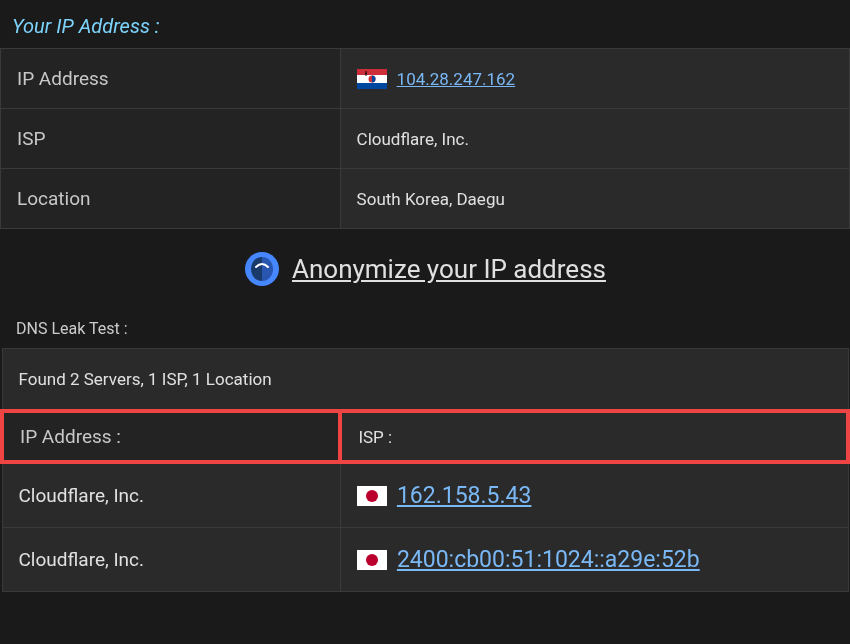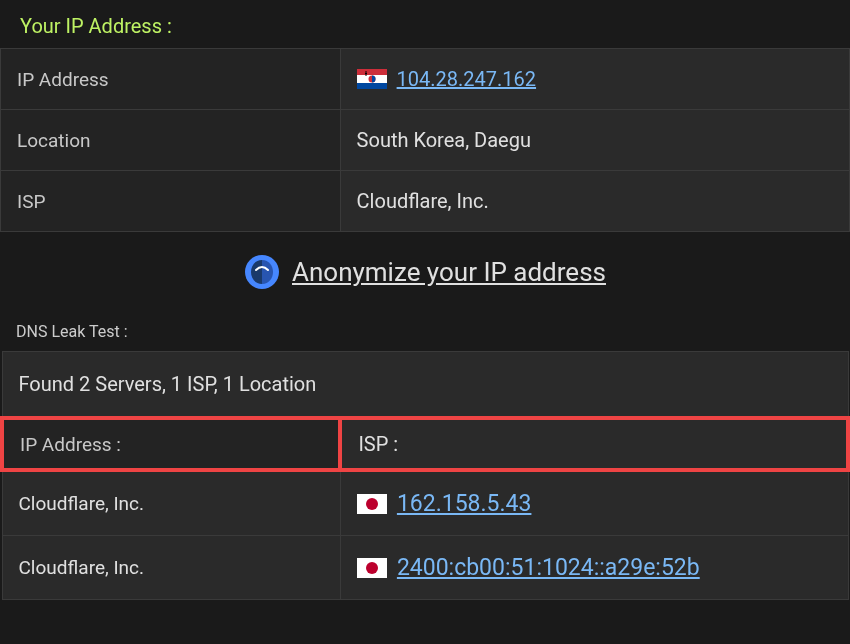--- a/index.html
+++ b/index.html
@@ -11,23 +11,24 @@
     body {
       background-color: #1a1a1a;
       color: #e0e0e0;
       font-family: 'Roboto', Arial, sans-serif;
       font-size: 18px;
       width: 850px;
       min-height: 644px;
     }
 
     .section-title {
-      color: #bef264;
+      color: #7dd3fc;
       font-size: 20px;
-      padding: 14px 16px 10px 20px;
+      padding: 14px 16px 10px 12px;
+      font-style: italic;
     }
 
     .info-table {
       width: 100%;
       border-collapse: collapse;
       border: 1px solid #3a3a3a;
     }
 
     .info-table td {
       padding: 18px 16px;
@@ -38,21 +39,21 @@
     .info-table td:first-child {
       background-color: #232323;
       color: #c8c8c8;
       width: 40%;
       font-size: 19px;
     }
 
     .info-table td:last-child {
       background-color: #2a2a2a;
       color: #e0e0e0;
-      font-size: 20px;
+      font-size: 17px;
     }
 
     .ip-link {
       color: #7ab8f5;
       text-decoration: underline;
       cursor: pointer;
     }
 
     .anonymize-section {
       display: flex;
@@ -157,27 +158,27 @@
                 <line x1="8" y1="3" x2="10" y2="3" stroke="#000" stroke-width="1"></line>
                 <line x1="8" y1="4.5" x2="10" y2="4.5" stroke="#000" stroke-width="1"></line>
                 <line x1="8" y1="6" x2="10" y2="6" stroke="#000" stroke-width="1"></line>
               </svg>
               <span class="ip-link">104.28.247.162</span>
             </div>
           </td>
         </tr>
 
         <tr>
+          <td>ISP</td>
+          <td>Cloudflare, Inc.</td>
+        </tr>
+
+        <tr>
           <td>Location</td>
           <td>South Korea, Daegu</td>
-        </tr>
-
-        <tr>
-          <td>ISP</td>
-          <td>Cloudflare, Inc.</td>
         </tr>
       </tbody>
     </table>
   </div>
 
   <div class="anonymize-section">
     <svg class="nordvpn-logo" viewBox="0 0 36 36" xmlns="http://www.w3.org/2000/svg">
       <circle cx="18" cy="18" r="17" fill="#4687ff"></circle>
       <path d="M18 6 C11 6, 7 12, 7 18 C7 24, 11 30, 18 30 L18 6 Z" fill="#1a3a6b"></path>
       <path d="M18 6 L18 30 C25 30, 29 24, 29 18 C29 12, 25 6, 18 6 Z" fill="#2855b0"></path>

